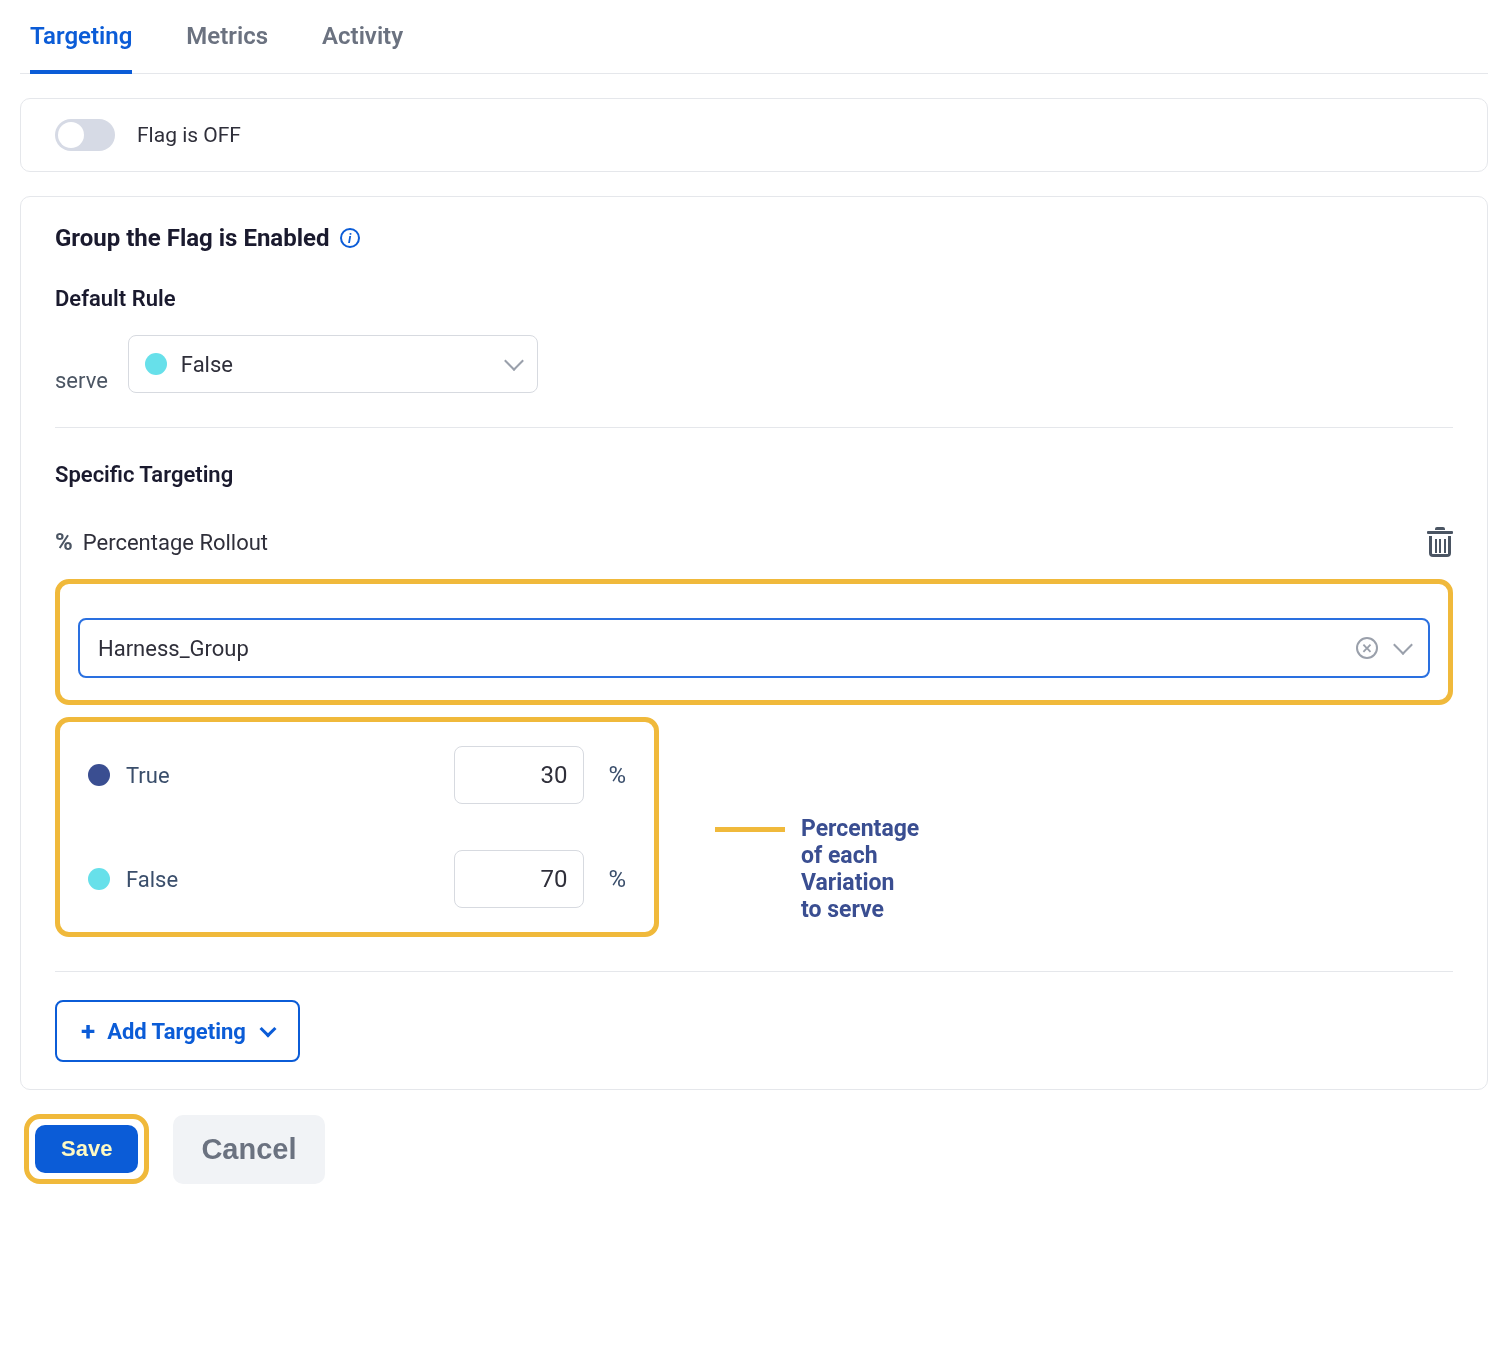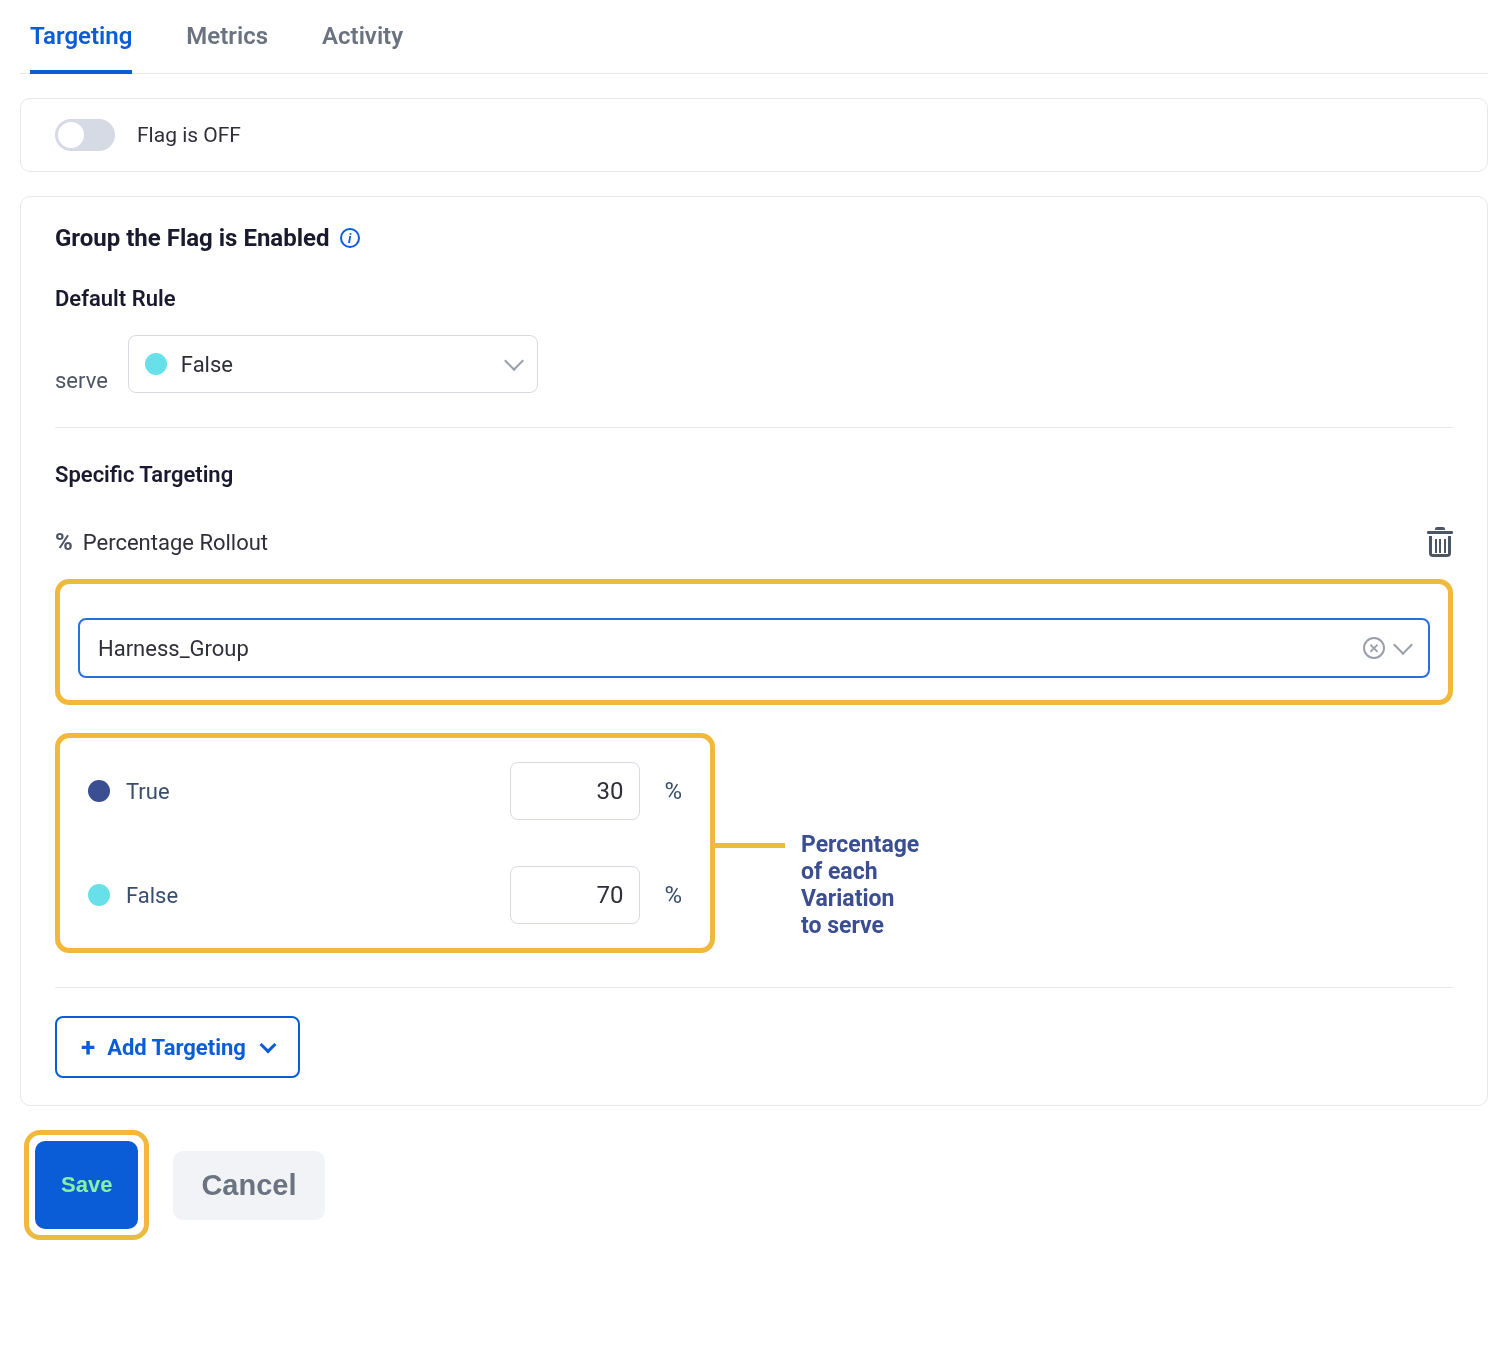--- a/index.html
+++ b/index.html
@@ -116,42 +116,42 @@
   
   .target-group-box, .variation-box, .save-wrap {
     border: 5px solid #f0b93b; border-radius: 14px;
   }
   .target-group-box { padding: 20px 18px 22px; margin-top: 22px; }
   .tg-label { font-size: 22px; color: #2f2f3a; }
   .tg-input {
     display: flex; align-items: center;
     border: 2px solid #2a70e0; border-radius: 8px;
     height: 60px; padding: 0 18px; margin-top: 14px;
-    gap: 11px;
+    gap: 18px;
     justify-content: flex-end;
   }
   .tg-text { flex: 1; font-size: 22px; color: #2f2f3a; }
   .clear-icon {
     width: 22px; height: 22px; border-radius: 50%;
     border: 2px solid #9aa0ab; display: inline-flex;
     align-items: center; justify-content: center;
     color: #9aa0ab; font-size: 13px; font-weight: bold; cursor: pointer;
   }
 
   
   .bar-row { display: flex; align-items: center; gap: 22px; margin-top: 18px; padding: 0 4px 0 20px; }
   .bar {
     width: 568px; height: 18px; border-radius: 10px;
     background: #67e0ea; overflow: hidden;
   }
   .bar .fill { height: 100%; background: #4a64a8; width: 30%; }
   .bar-label { font-size: 22px; color: #4b5563; }
 
   
-  .var-row-wrap { margin-top: 28px; width: 660px; position: relative; }
+  .var-row-wrap { margin-top: 12px; width: 604px; position: relative; }
   .variation-box { padding: 24px 28px; }
   .var-row { display: flex; align-items: center; gap: 16px; }
   .var-row + .var-row { margin-top: 46px; }
   .var-label { font-size: 22px; color: #3a4e6b; flex: 1; }
   .num-input {
     width: 130px; height: 58px; border: 1px solid #d7dae0; border-radius: 8px;
     display: flex; align-items: center; justify-content: flex-end;
     padding: 4px 16px; font-size: 24px; color: #2f2f3a;
   }
   .pct-sym { font-size: 24px; color: #3a4e6b; margin-left: 8px; }
@@ -178,22 +178,22 @@
   .chev-blue {
     width: 12px; height: 12px;
     border-right: 3px solid #0b5cd7; border-bottom: 3px solid #0b5cd7;
     transform: rotate(45deg); margin-top: -5px; margin-left: 4px;
   }
 
   
   .footer { display: flex; align-items: center; gap: 24px; margin-top: 24px; padding: 0 4px; }
   .save-wrap { border-radius: 16px; padding: 6px; }
   .save-btn {
-    background: #0b5cd7; color: #86efac; font-weight: 700; font-size: 22px;
-    border: none; border-radius: 10px; padding: 31px 26px; cursor: pointer;
+    background: #0b5cd7; color: #fef9c3; font-weight: 700; font-size: 22px;
+    border: none; border-radius: 10px; padding: 11px 26px; cursor: pointer;
   }
   .cancel-btn {
     background: #f1f3f6; color: #6b7280; font-weight: 600; font-size: 29px;
     border: none; border-radius: 10px; padding: 18px 28px; cursor: pointer;
   }
 </style>
 </head>
 <body>
 
 <div class="root">

